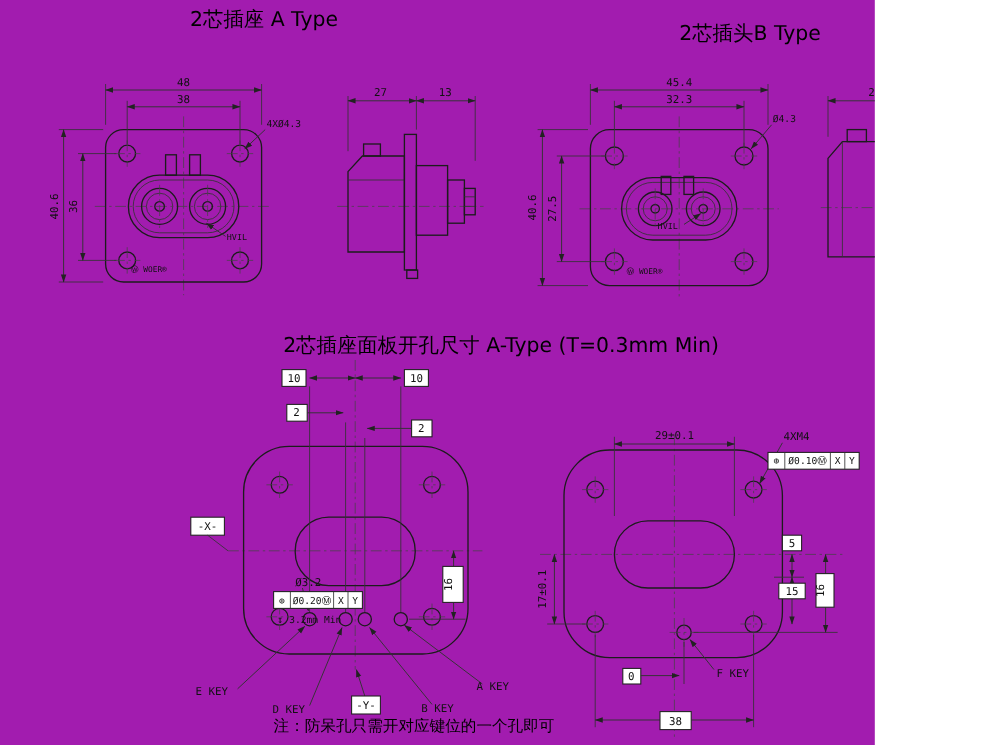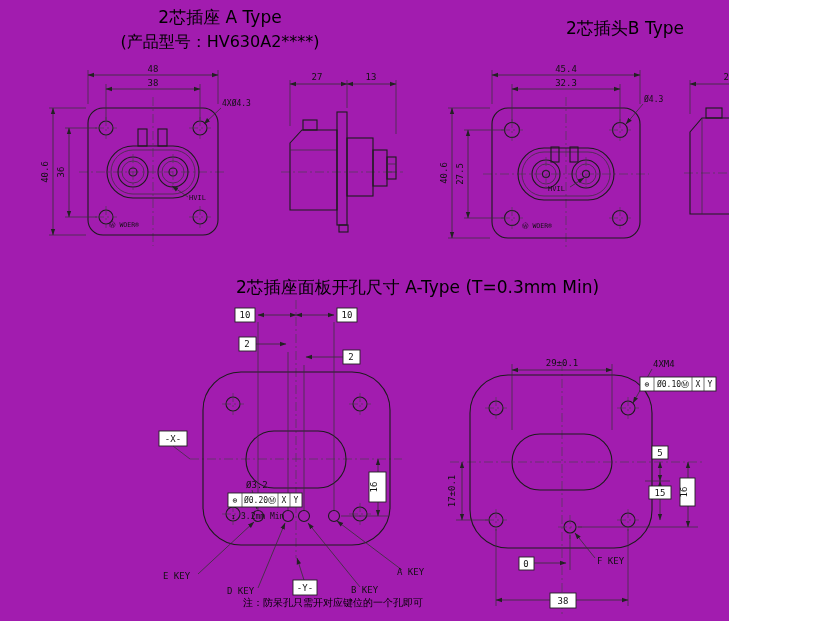--- a/index.html
+++ b/index.html
@@ -2,41 +2,40 @@
 <html><head>
 <meta charset="utf-8">
 <style>
   html,body{margin:0;padding:0;background:#fff;}
   .page{position:relative;width:729px;height:621px;background:#a21caf;overflow:hidden;
         font-family:"DejaVu Sans","Liberation Sans",sans-serif;color:#000;}
   .ttl{position:absolute;text-align:center;line-height:1.45;}
   .ttl .l1{font-size:17px;}
   .ttl .l2{font-size:16px;}
   .mid{position:absolute;left:0;top:276px;width:835px;text-align:center;font-size:17px;}
-  .note{position:absolute;left:243px;top:596px;font-size:10px;}
+  .note{position:absolute;left:228px;top:596px;font-size:13px;}
   svg{position:absolute;left:0;top:0;}
   .ln{stroke:#1c1c1c;stroke-width:1.1;fill:none;}
   .tn{stroke:#333;stroke-width:0.7;fill:none;}
   .dm{stroke:#333;stroke-width:0.8;fill:none;}
   .cl{stroke:#444;stroke-width:0.6;fill:none;stroke-dasharray:9 3 2 3;}
   .bx{fill:#fff;stroke:#222;stroke-width:0.9;}
   text.t{font-family:"DejaVu Sans Mono","Liberation Mono",monospace;font-size:9px;fill:#111;}
   text.tm{text-anchor:middle;}
   text.t8{font-size:8px;}
   text.t7{font-size:7px;}
   text.t6{font-size:6.5px;}
 </style>
 </head>
 <body>
 
 <div class="page">
 
   <div class="ttl" style="left:30px;top:5px;width:380px;">
     <div class="l1">2芯插座 A Type</div>
-    <div class="l2">(产品型号：HV630A2****)</div>
   </div>
   <div class="ttl" style="left:435px;top:16px;width:380px;">
     <div class="l1">2芯插头B Type</div>
   </div>
   <div class="mid">2芯插座面板开孔尺寸 A-Type (T=0.3mm Min)</div>
   <div class="note">注：防呆孔只需开对应键位的一个孔即可</div>
 
   <svg width="835" height="621" viewBox="0 0 835 621">
     <defs>
       <marker id="arr" viewBox="0 0 10 8" refX="9" refY="4" markerWidth="9" markerHeight="7" orient="auto-start-reverse">

